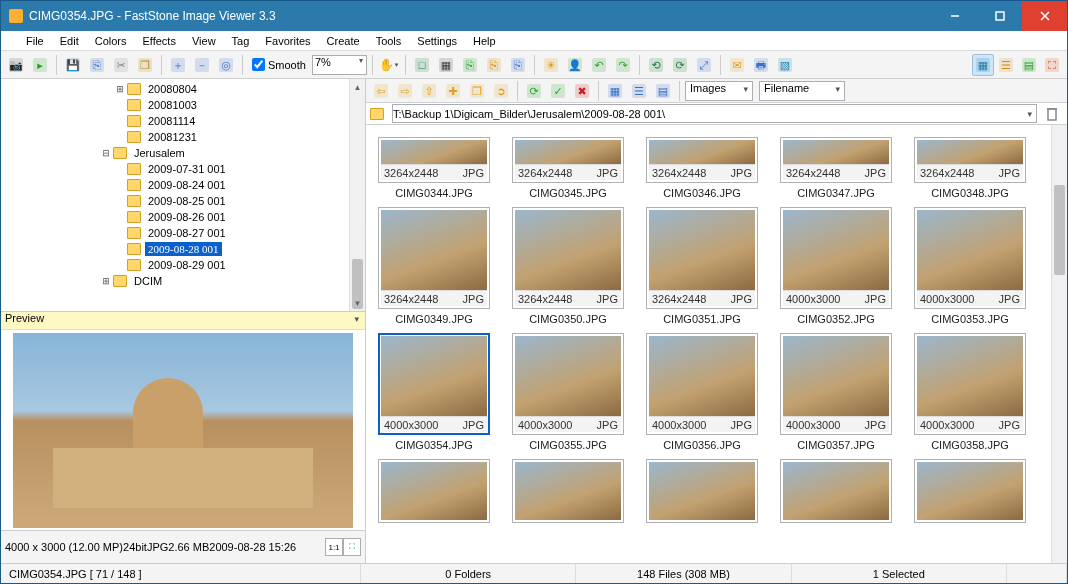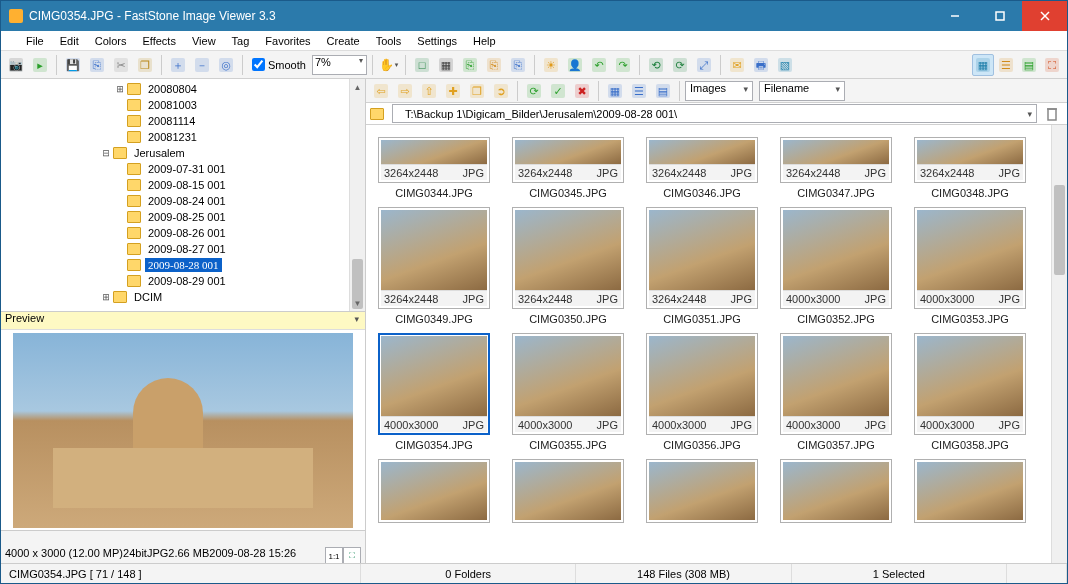--- a/index.html
+++ b/index.html
@@ -36,29 +36,29 @@
 .folder-icon { width: 14px; height: 12px; background: #ffd76a; border: 1px solid #d4a020; border-radius: 1px; margin-right: 4px; display:inline-block; }
 .tree-label { padding: 1px 3px; }
 .tree-label.selected { background: #0b61c9; color: #fff; font-family: Liberation Serif, serif; }
 .preview-header { height: 18px; background: #fef9c3; border-bottom: 1px solid #ddd; display: flex; align-items: flex-start; padding: 0 4px; }
 .preview-header .chev { margin-left: auto; font-size: 9px; color: #555; cursor:default; padding:2px;}
 .preview-area { flex: 0 0 200px; background: #fff; display: flex; align-items: center; justify-content: center; overflow: hidden; }
 .preview-img { width: 340px; height: 195px; background: linear-gradient(180deg,#87b4d8 0%, #a8c8e0 40%, #b89060 45%, #cda97a 100%); position: relative; }
 
 .preview-img::before { content:""; position:absolute; left:120px; bottom:40px; width:70px; height:110px; background:#c9a06a; border-radius:35px 35px 0 0; }
 .preview-img::after { content:""; position:absolute; left:40px; bottom:20px; width:260px; height:60px; background:#d2b07e; }
-.info-bar { height: 22px; background: #f4f4f4; border-top: 1px solid #ccc; display: flex; padding: 16px 4px; gap: 0; font-size: 11px; }
+.info-bar { height: 22px; background: #f4f4f4; border-top: 1px solid #ccc; display: flex; align-items: center; padding: 16px 4px; gap: 0; font-size: 11px; }
 .info-bar .spacer { flex:1; }
 .info-btn { width:18px; height:18px; border:1px solid #abadb3; display:flex; align-items:center; justify-content:center; font-size:8px; background:#fff;}
 .right-pane { flex: 1; display: flex; flex-direction: column; position: relative; overflow:hidden;}
 .nav-toolbar { height: 24px; background: #f4f4f4; border-bottom: 1px solid #d0d0d0; display: flex; align-items: center; padding: 0 4px; gap: 2px; }
 .nav-combo { height: 20px; border: 1px solid #abadb3; background: #fff; font-size: 11px; padding: 0 18px 0 4px; position:relative;}
 .nav-combo::after { content:"▾"; position:absolute; right:4px; top:2px; font-size:9px; color:#555;}
 .path-row { height: 22px; background: #fff; border-bottom: 1px solid #d0d0d0; display: flex; align-items: center; padding: 0 4px; gap: 4px; }
-.path-input { flex: 1; height: 19px; border: 1px solid #abadb3; display: flex; align-items: center; padding: 0 12px; font-size: 11px; position:relative;}
+.path-input { flex: 1; height: 19px; border: 1px solid #abadb3; display: flex; align-items: center; padding: 0 0; font-size: 11px; position:relative;}
 .path-input::after { content:"▾"; position:absolute; right:4px; font-size:9px; color:#555;}
 .thumbs-area { flex: 1; overflow: hidden; position: relative; background: #fff; }
 .thumbs-scroll { position: absolute; right: 0; top:0; bottom:0; width: 16px; background: #f0f0f0; border-left:1px solid #ddd; }
 .thumbs-scroll .thumb { position:absolute; left:2px; right:2px; top:60px; height:90px; background:#c0c0c0; border-radius:2px;}
 .thumbs-grid { position:absolute; inset:0 16px 0 0; padding: 12px 6px; overflow:hidden;}
 .thumb-row { display:flex; gap: 18px; padding: 0 4px; }
 .thumb-item { width: 116px; display:flex; flex-direction:column; align-items:center; }
 .thumb-frame { width: 112px; border: 1px solid #b0b0b0; background: #fff; padding: 2px; position: relative; }
 .thumb-frame.selected { border: 2px solid #0b61c9; padding:1px; }
 .thumb-frame.partial .thumb-pic { height: 24px; }
@@ -341,26 +341,20 @@
             <div class="tree-row">
               <span class="tree-indent" style="width:112px"></span>
               <span class="tree-toggle"></span>
               <span class="folder-icon"></span>
               <span class="tree-label">2009-07-31 001</span>
             </div>
             <div class="tree-row">
               <span class="tree-indent" style="width:112px"></span>
               <span class="tree-toggle"></span>
               <span class="folder-icon"></span>
-              <span class="tree-label">2009-08-15 001</span>
-            </div>
-            <div class="tree-row">
-              <span class="tree-indent" style="width:112px"></span>
-              <span class="tree-toggle"></span>
-              <span class="folder-icon"></span>
               <span class="tree-label">2009-08-24 001</span>
             </div>
             <div class="tree-row">
               <span class="tree-indent" style="width:112px"></span>
               <span class="tree-toggle"></span>
               <span class="folder-icon"></span>
               <span class="tree-label">2009-08-25 001</span>
             </div>
             <div class="tree-row">
               <span class="tree-indent" style="width:112px"></span>

